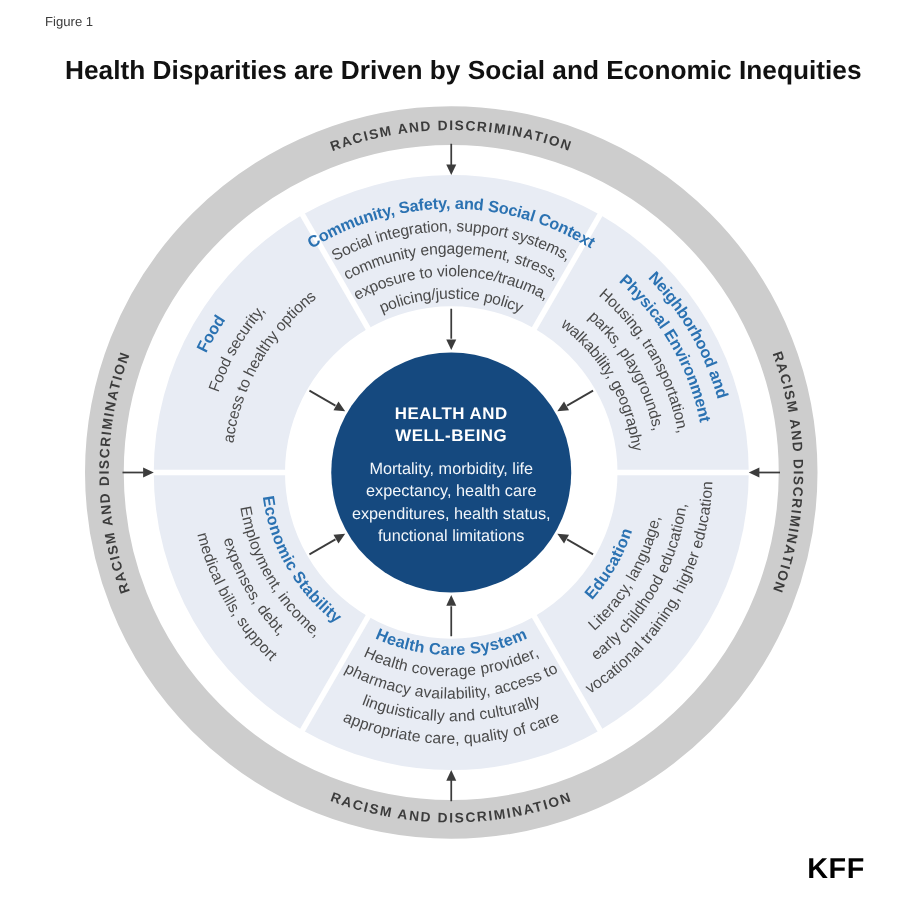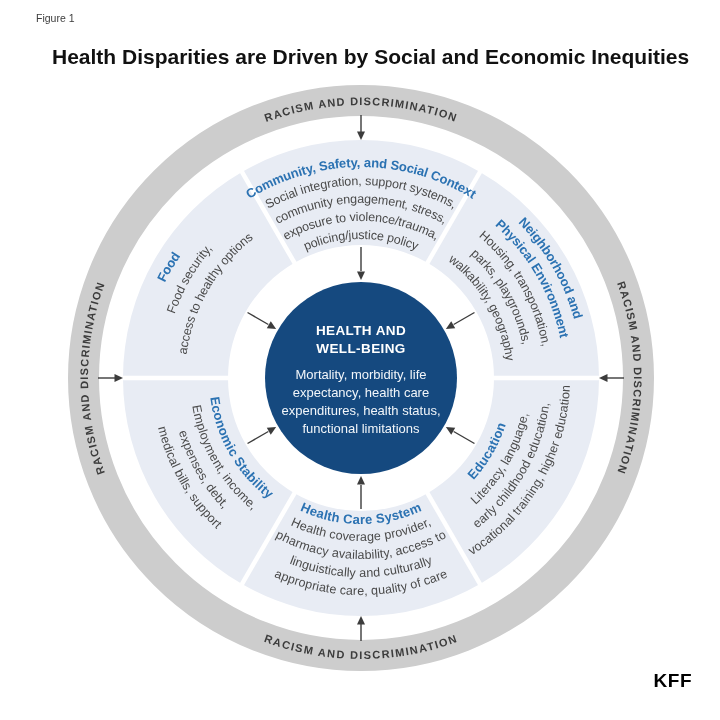--- a/index.html
+++ b/index.html
@@ -1,20 +1,20 @@
 <!DOCTYPE html>
 <html><head>
 <meta charset="utf-8">
 <style>
   html,body{margin:0;padding:0;background:#fff;}
   .page{position:relative;width:720px;height:720px;background:#fff;overflow:hidden;
         font-family:"Liberation Sans","DejaVu Sans",sans-serif;}
   .figure-label{position:absolute;left:36px;top:12px;font-size:10.5px;color:#3c3c3c;}
   .page-title{position:absolute;left:35px;top:28px;margin:17px;font-size:21px;font-weight:bold;color:#111;}
-  .brand{position:absolute;right:28px;bottom:28px;font-size:19px;font-weight:bold;color:#000;letter-spacing:.5px;}
+  .brand{position:absolute;right:28px;bottom:12px;font-size:23px;font-weight:bold;color:#000;letter-spacing:.5px;}
   svg{position:absolute;left:0;top:0;}
   text{font-family:"Liberation Sans","DejaVu Sans",sans-serif;}
   .arc-text{dominant-baseline:central;}
   .ring-label{font-size:11px;font-weight:bold;letter-spacing:1.3px;fill:#3c3c3c;}
   .sec-head{font-size:13px;font-weight:bold;fill:#2B72B2;}
   .sec-body{font-size:12.5px;fill:#4a4a4a;}
   .center-head{font-size:13.5px;font-weight:bold;fill:#ffffff;letter-spacing:.4px;text-anchor:middle;}
   .center-body{font-size:13px;fill:#f2f6fa;text-anchor:middle;}
   .arrow-stem{stroke:#3c3c3c;stroke-width:1.4;}
   .arrowhead{fill:#3c3c3c;}

